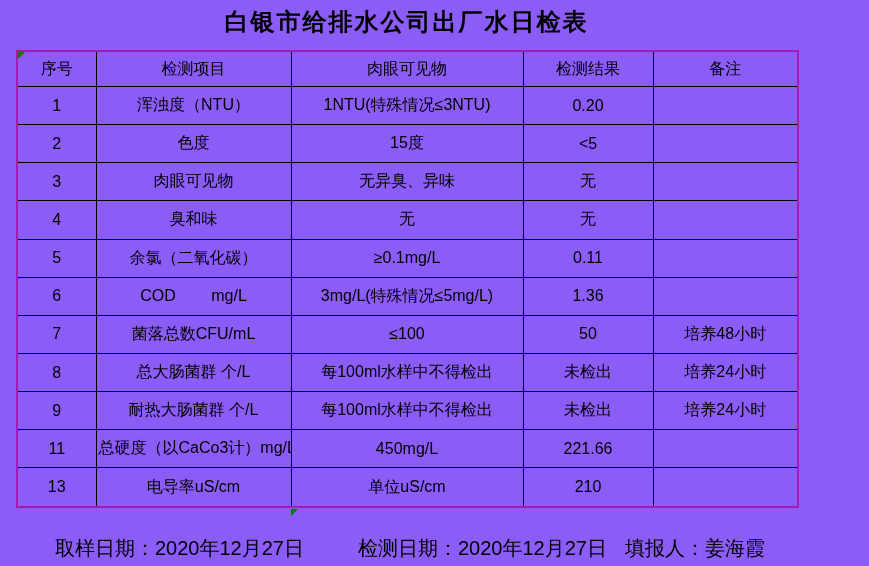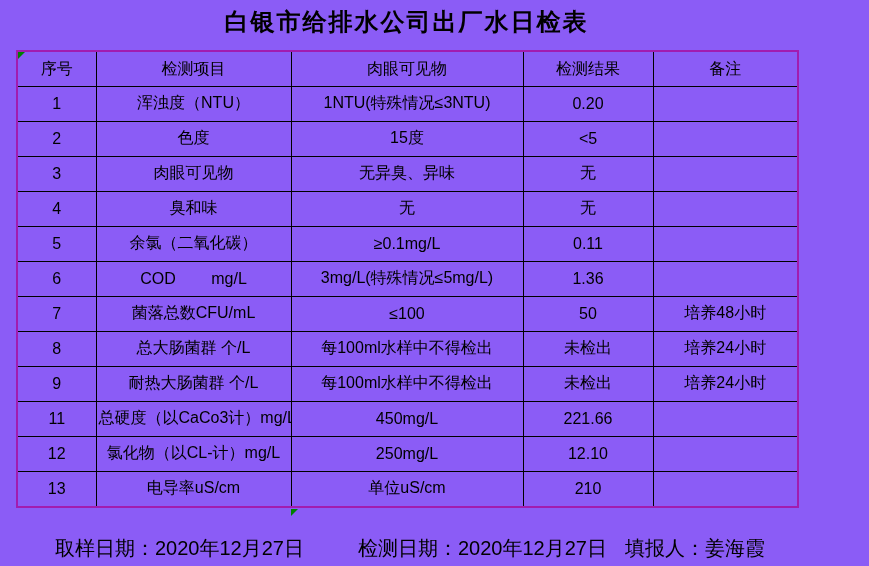--- a/index.html
+++ b/index.html
@@ -165,27 +165,20 @@
         <td>培养24小时</td>
       </tr>
       <tr>
         <td>11</td>
         <td>总硬度（以CaCo3计）mg/L</td>
         <td>450mg/L</td>
         <td>221.66</td>
         <td></td>
       </tr>
       <tr>
-        <td>12</td>
-        <td>氯化物（以CL-计）mg/L</td>
-        <td>250mg/L</td>
-        <td>12.10</td>
-        <td></td>
-      </tr>
-      <tr>
         <td>13</td>
         <td>电导率uS/cm</td>
         <td>单位uS/cm</td>
         <td>210</td>
         <td></td>
       </tr>
     </tbody>
   </table>
 
   <div class="corner-flag flag-top"></div>

